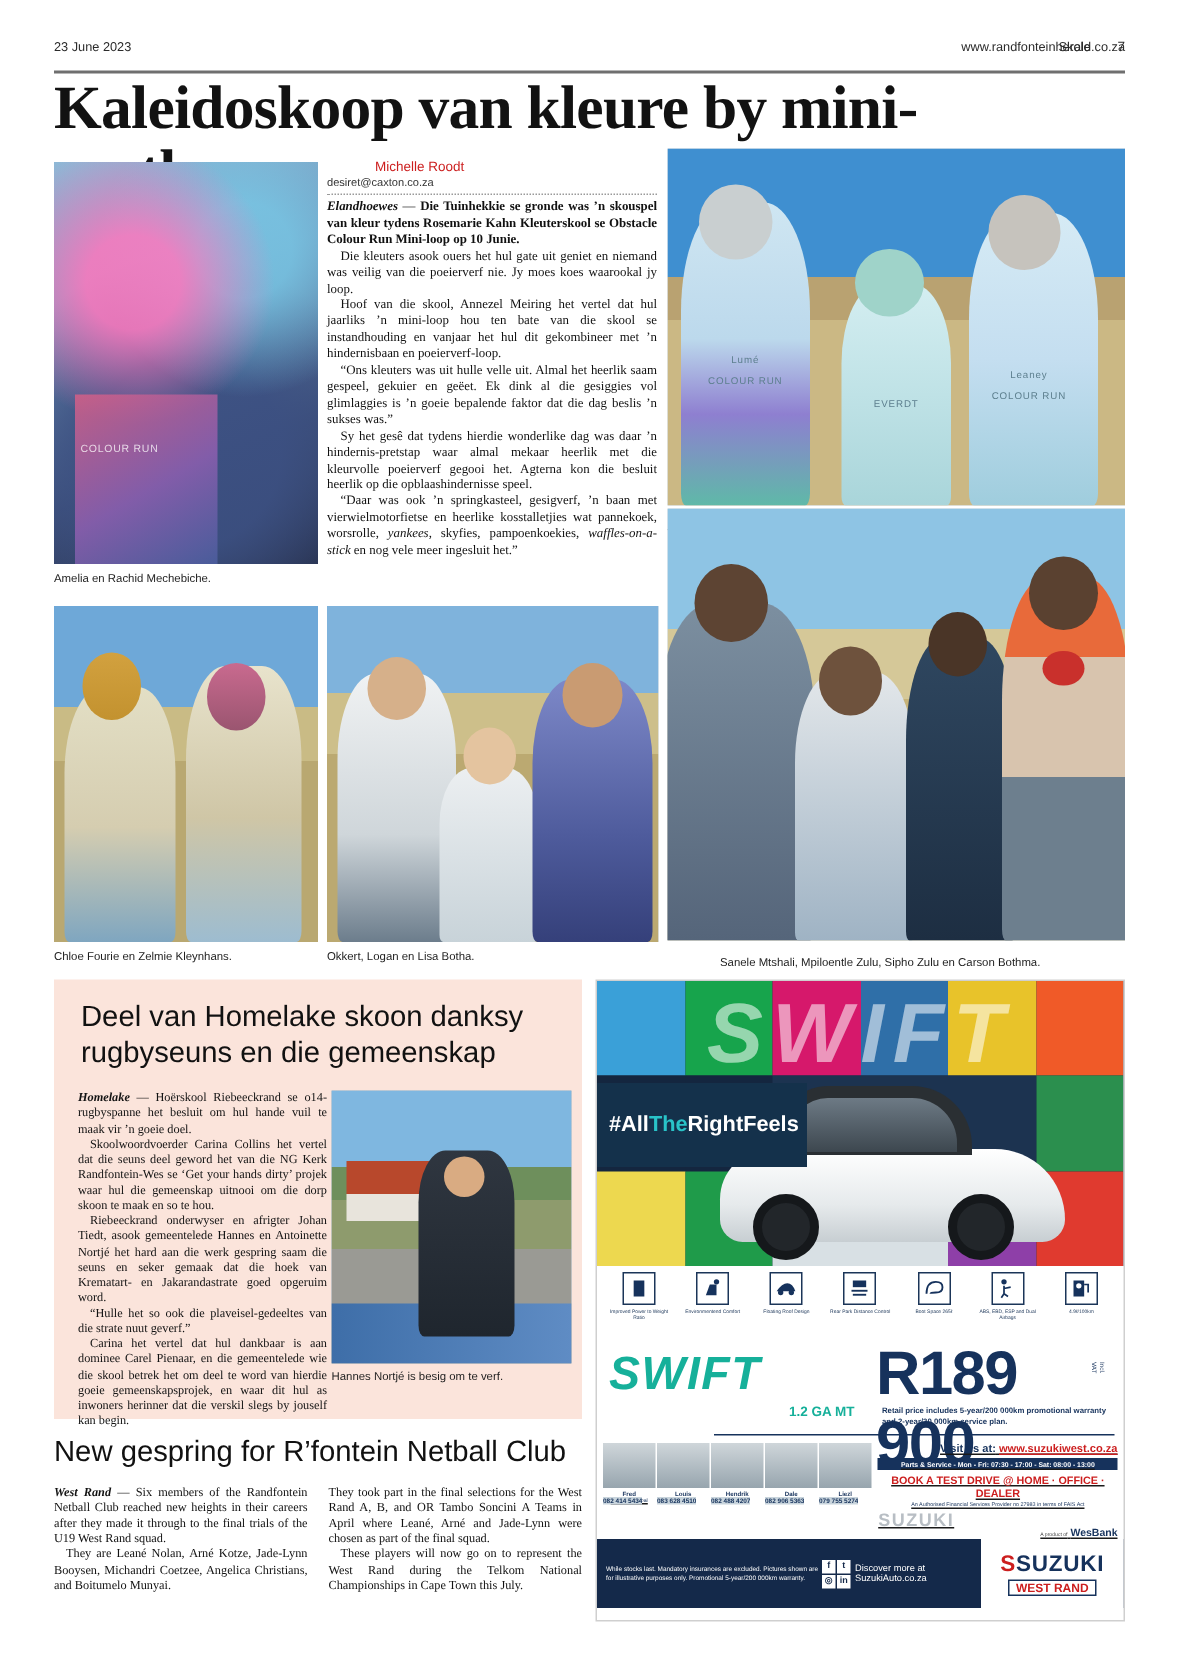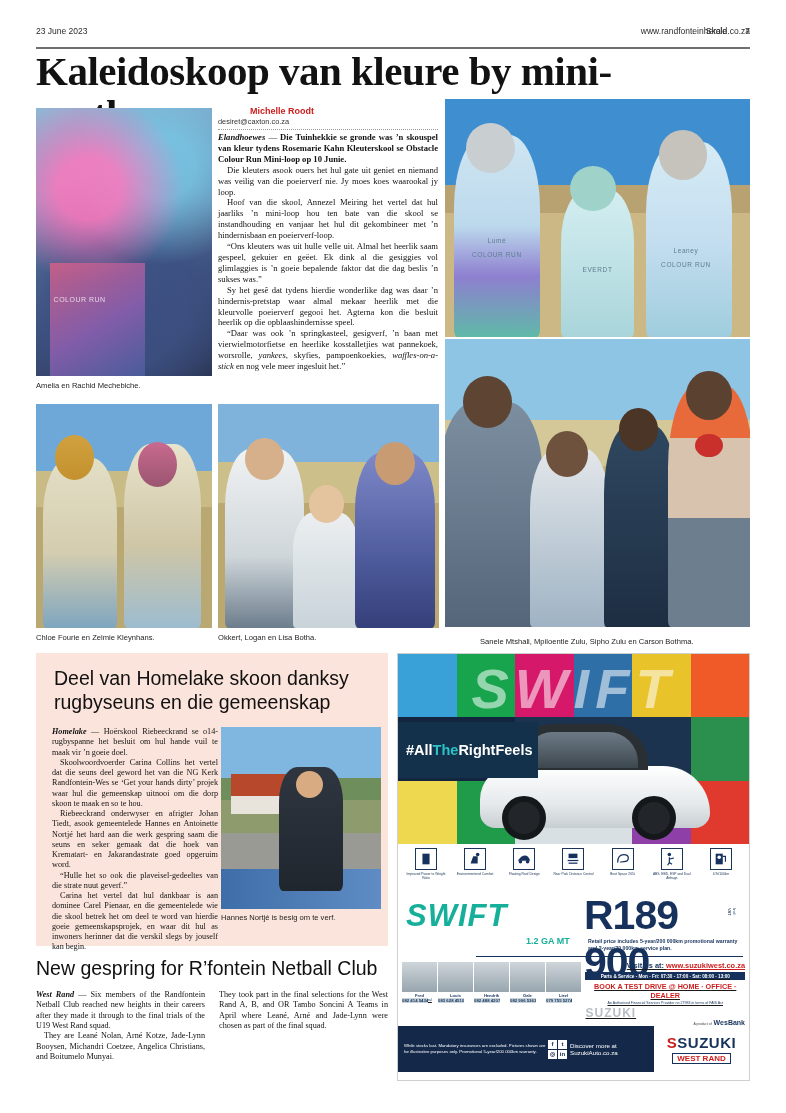--- a/index.html
+++ b/index.html
@@ -138,21 +138,21 @@
   #photo-okkert .hd1{ left:12%; top:15%; width:18%; height:19%; background:#d6b08a; }
   #photo-okkert .hd2{ left:41%; top:36%; width:16%; height:17%; background:#e4c49f; }
   #photo-okkert .hd3{ left:71%; top:17%; width:18%; height:19%; background:#c99b72; }
   #cap-okkert{ left:218px; top:633px; width:220px; }
 
   
   .byline{
     position:absolute; left:218px; top:106px; width:220px;
     font-family:"Liberation Sans", sans-serif;
   }
-  .byline .name{ color:#cc1e1e; font-weight:700; font-size:9px;padding-left:32px; }
+  .byline .name{ color:#cc1e1e; font-weight:400; font-size:9px;padding-left:32px; }
   .byline .mail{ color:#333; font-size:7.4px; margin-top:1px; }
   .byline .dots{ margin-top:3px; border-top:1px dotted #9a9a9a; width:100%; }
 
   .lead{
     position:absolute; left:218px; top:132px; width:220px;
     font-size:8.6px; line-height:1.27; text-align:justify; color:#111;
   }
   .lead p{ text-indent:9px; }
   .lead p.first{ text-indent:0; }
   .lead .place{ font-style:italic; font-weight:700; }
@@ -447,20 +447,21 @@
   <div class="cap" id="cap-nortje">Hannes Nortjé is besig om te verf.</div>
 
   <h2 class="netball-h">New gespring for R’fontein Netball Club</h2>
   <div class="netball-cols">
     <div class="col" id="netball-left">
         <p class="first"><span class="place">West Rand</span> — Six members of the Randfontein Netball Club reached new heights in their careers after they made it through to the final trials of the U19 West Rand squad.</p>
         <p>They are Leané Nolan, Arné Kotze, Jade-Lynn Booysen, Michandri Coetzee, Angelica Christians, and Boitumelo Munyai.</p>
       </div>
     <div class="col" id="netball-right">
         <p class="first">They took part in the final selections for the West Rand A, B, and OR Tambo Soncini A Teams in April where Leané, Arné and Jade-Lynn were chosen as part of the final squad.</p>
+        <p>These players will now go on to represent the West Rand during the Telkom National Championships in Cape Town this July.</p>
       </div>
   </div>
 
   <aside class="ad">
 
     <div class="ad-hero">
       <div class="tile-grid">
         <div class="tile" style="background:#3aa0d8"></div>
         <div class="tile" style="background:#17a44c"></div>
         <div class="tile" style="background:#d6186b"></div>

